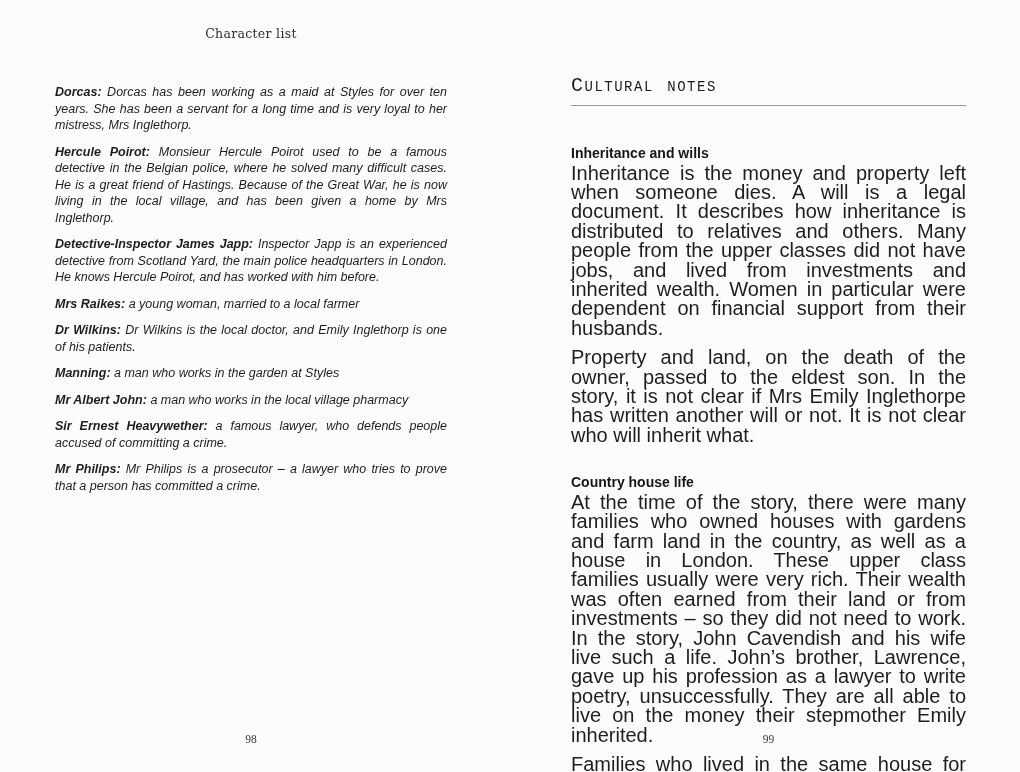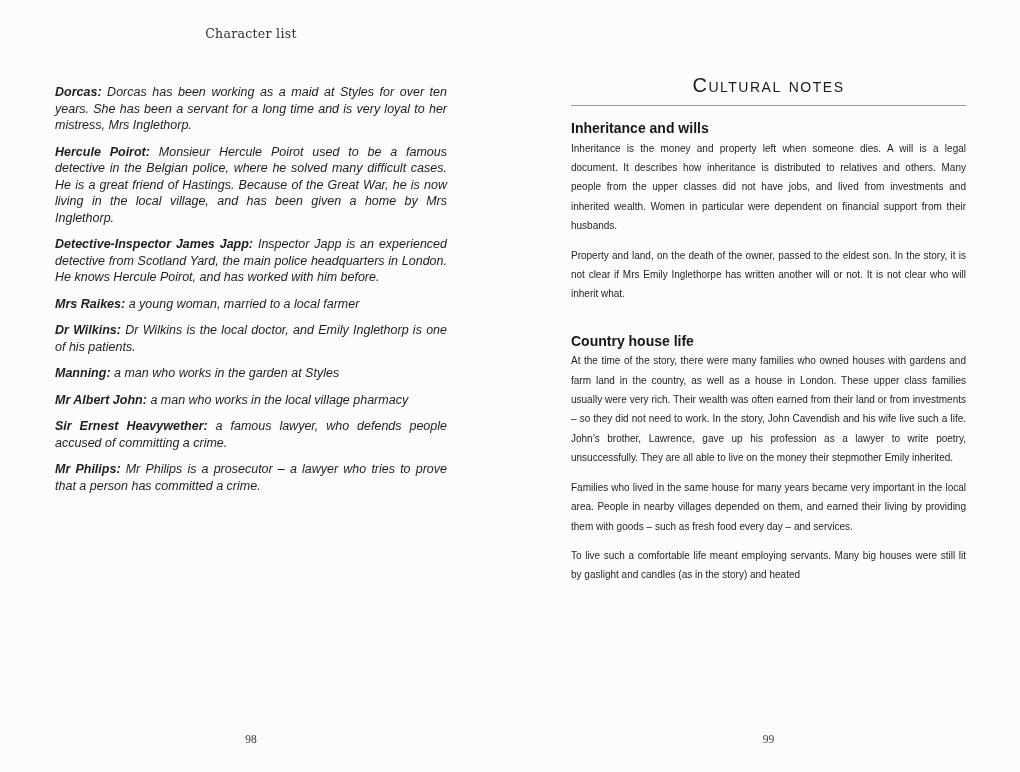--- a/index.html
+++ b/index.html
@@ -24,34 +24,35 @@
 
   .char-list { position: absolute; top: 84px; width: 100%; }
   .entry {
     font-size: 12.5px; line-height: 16.5px;
     text-align: justify; margin-bottom: 10px; color: #1e1e1e; font-style: italic;
   }
   .entry strong { font-weight: bold; }
 
   .title-block {
     position: absolute; top: 74px; width: 100%;
-    text-align: center;
+    text-align: left;
     font-variant: small-caps;
     font-size: 20px; letter-spacing: 1.5px; color: #1b1b1b;
     padding-bottom: 8px;
     border-bottom: 1px solid #9a9a9a;
+    font-family: Liberation Mono, monospace;
   }
 
   .sections { position: absolute; top: 119px; width: 100%; }
   .section-heading {
-    font-size: 14px; font-weight: bold; line-height: 19.5px; color: #161616;
+    font-size: 14px; font-weight: bold; line-height: 19.5px; color: #161616; margin-top: 25px;
   }
   .section-heading.not-first { margin-top: 28px; }
   .para {
-    font-size: 10px; line-height: 19.4px;
+    font-size: 20px; line-height: 19.4px;
     text-align: justify; margin-bottom: 10px; color: #1e1e1e;
   }
 
   .pagenum {
     position: absolute; top: 733px; width: 100%;
     text-align: center;
     font-family: Liberation Serif, serif;
     font-size: 11.5px; color: #3a3a3a;
   }
 </style>

